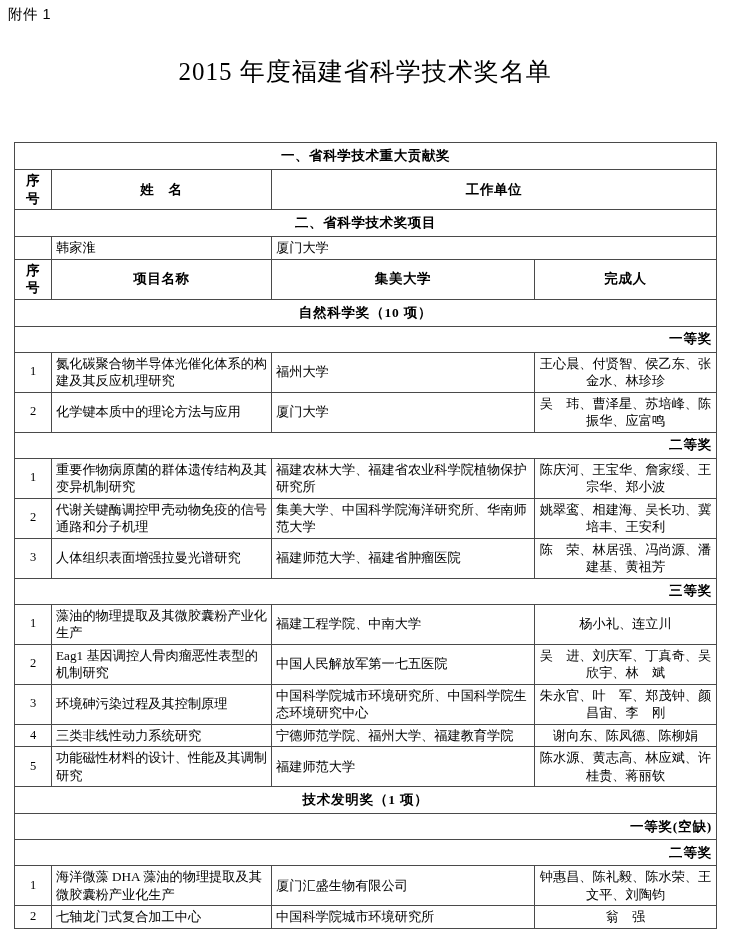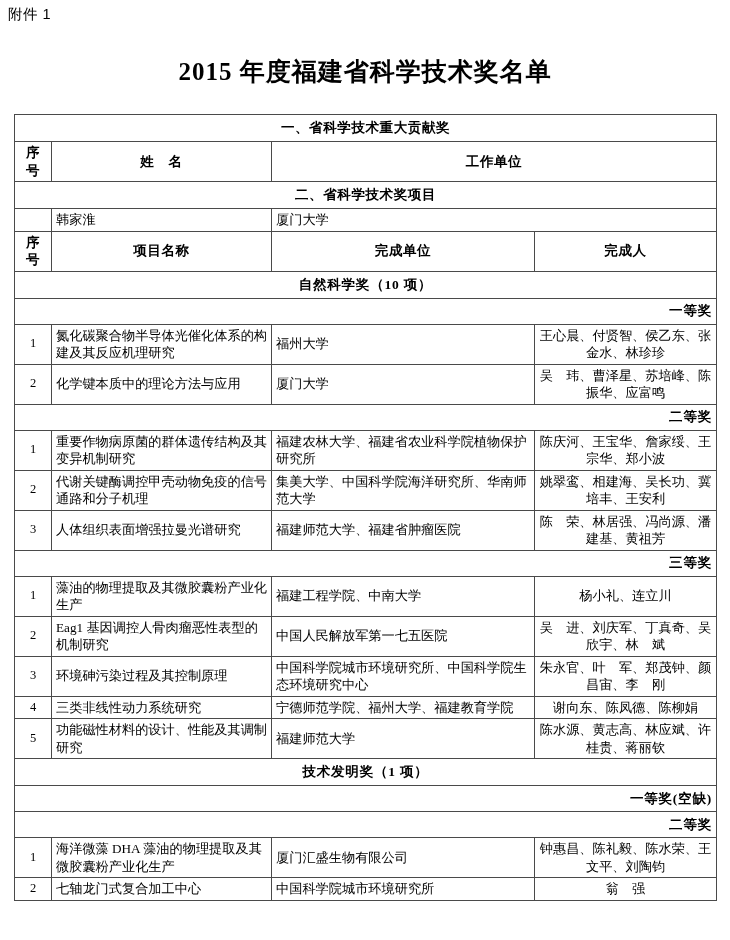--- a/index.html
+++ b/index.html
@@ -31,38 +31,39 @@
     line-height: 20px;
     white-space: nowrap;
   }
   .doc-title {
     position: absolute;
     left: 0;
     top: 56px;
     width: 730px;
     text-align: center;
     font-family: "Liberation Serif", "DejaVu Serif", serif;
-    font-weight: bold;
+    font-weight: normal;
     font-size: 25px;
     letter-spacing: 1px;
     line-height: 32px;
     white-space: nowrap;
   }
   .table-wrap {
     position: absolute;
     left: 14px;
     top: 114px;
     width: 702px;
   }
   table.award-table {
     width: 702px;
     border-collapse: collapse;
     table-layout: fixed;
     font-family: "Liberation Serif", "DejaVu Serif", serif;
     font-size: 13.2px;
+    margin-top: 28px;
   }
   table.award-table td {
     border: 1px solid #4a4a4a;
     padding: 2px 4px;
     vertical-align: middle;
     line-height: 17.5px;
     word-break: break-all;
   }
   
   col.c-idx  { width: 37px; }
@@ -144,21 +145,21 @@
         </tr>
 
         <tr>
           <td class="cell-idx"></td>
           <td class="name-cell">韩家淮</td>
           <td class="unit-cell" colspan="2">厦门大学</td>
         </tr>
         <tr>
           <td class="col-head">序号</td>
           <td class="col-head">项目名称</td>
-          <td class="col-head">完成单位</td>
+          <td class="col-head">集美大学</td>
           <td class="col-head">完成人</td>
         </tr>
 
         <tr>
           <td class="group-head" colspan="4">自然科学奖（10 项）</td>
         </tr>
 
         <tr>
           <td class="grade-head" colspan="4">一等奖</td>
         </tr>

